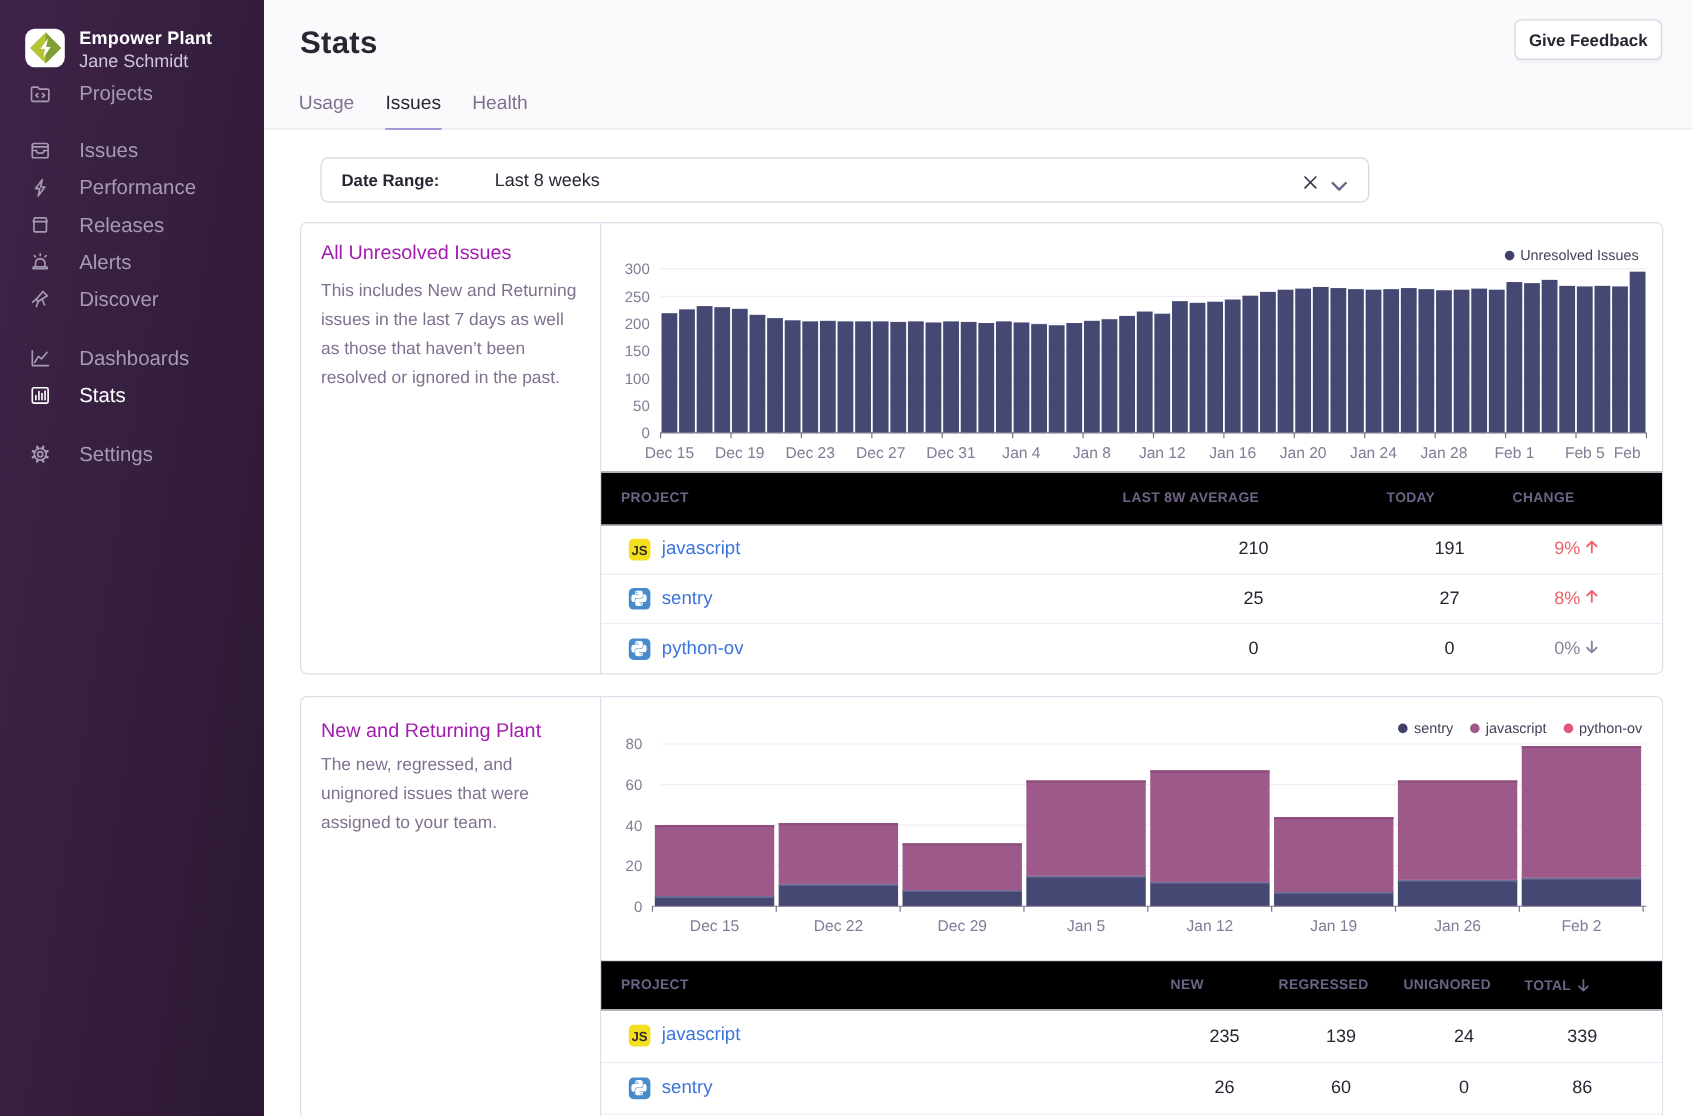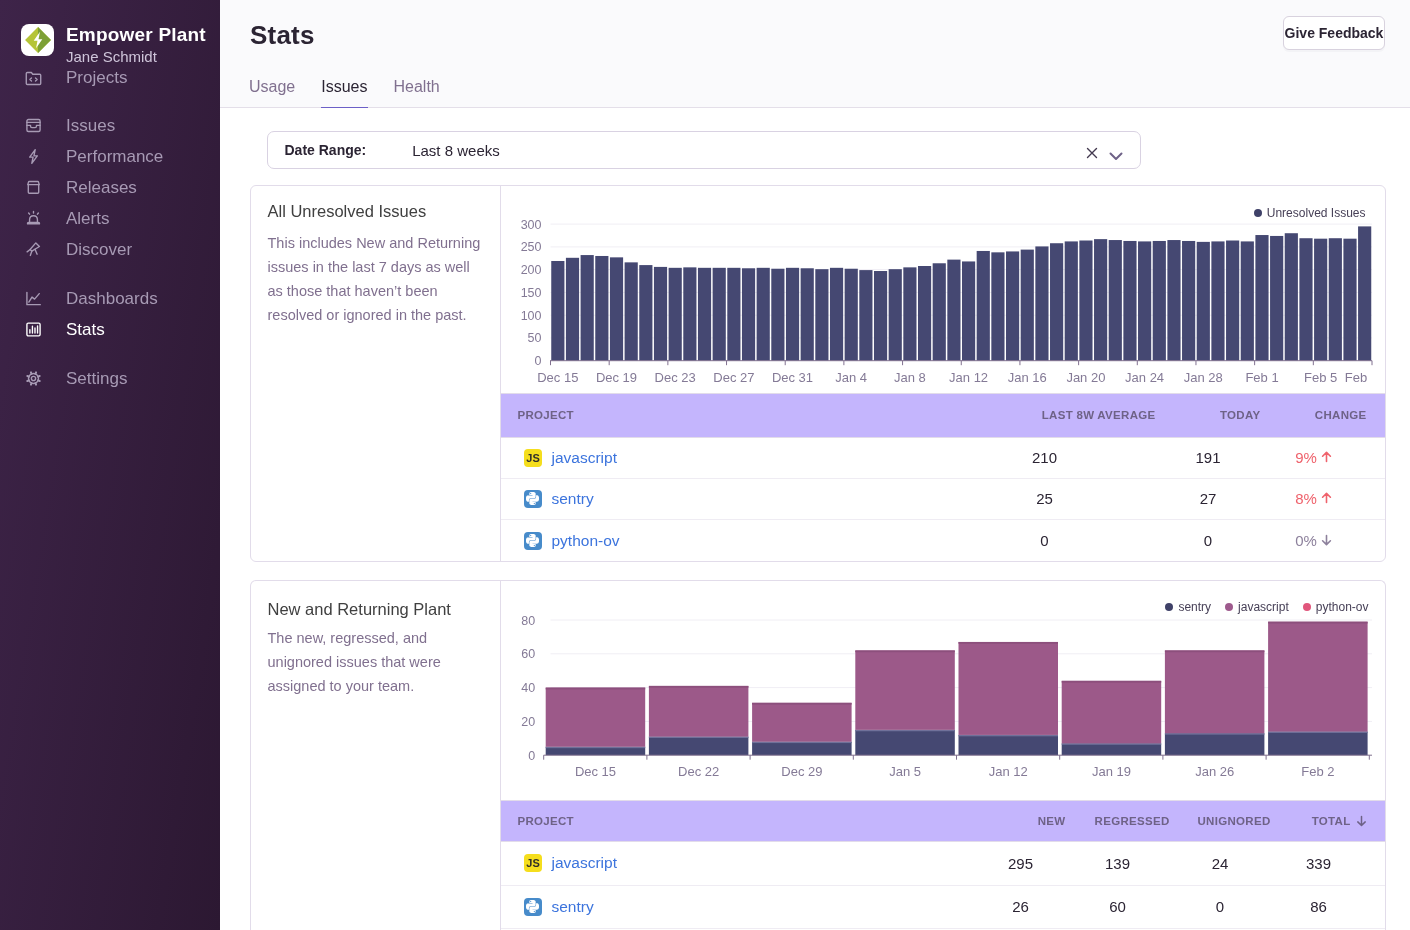--- a/index.html
+++ b/index.html
@@ -2,64 +2,64 @@
 <html><head><meta charset="utf-8"><title>Stats</title>
 <style>
 * { margin:0; padding:0; box-sizing:border-box; }
 html,body { width:1410px; height:930px; overflow:hidden; background:#fff;
   font-family:"Liberation Sans",sans-serif; -webkit-font-smoothing:antialiased; }
 .sidebar { position:absolute; left:0; top:0; width:220px; height:930px;
   background:linear-gradient(99deg,#3e2449 0%,#2c1832 100%); }
 .logobox { position:absolute; left:21px; top:24px; width:33px; height:32px;
   background:#fff; border-radius:8px; display:flex; align-items:center; justify-content:center; }
 .brand { position:absolute; left:66px; top:24px; color:#fff; }
-.brand .b1 { font-size:19px; font-weight:bold; letter-spacing:.2px;text-align:right; }
+.brand .b1 { font-size:15px; font-weight:bold; letter-spacing:.2px;text-align:right; }
 .brand .b2 { font-size:15px; color:#cfc5da; margin-top:2px; }
 .nitem { position:absolute; left:25px; height:20px; display:flex; align-items:center; color:#a79ab4; font-size:17px; }
 .nitem .nicon { margin-right:24px; }
 .nitem.active { color:#fff; }
 .hdr { position:absolute; left:220px; top:0; width:1190px; height:108px;
   background:#fafafc; border-bottom:1px solid #e4dfe9; }
 .hdr h1 { position:absolute; left:30px; top:20px; font-size:26px; font-weight:bold; color:#2b2433; letter-spacing:.2px; }
-.gfb { position:absolute; right:25px; top:16px; width:102px; height:34px; background:#fff;
+.gfb { position:absolute; right:25px; top:16px; width:123px; height:34px; background:#fff;
   border:1px solid #d8d2de; border-radius:6px; font-size:14px; font-weight:bold; color:#2b2433;
   display:flex; align-items:center; justify-content:center; box-shadow:0 2px 1px rgba(40,30,60,.03); }
 .tabs { position:absolute; left:29px; bottom:-4px; display:flex; }
 .tab { font-size:16px; color:#80708f; margin-right:26px; padding-bottom:11px; }
 .tab.active { color:#2b2433; border-bottom:4px solid #6c5fc7; }
 .main { position:absolute; left:220px; top:108px; width:1190px; height:822px; background:#fff; }
 .frow { position:absolute; left:29.5px; top:23px; display:flex; }
 .fbox { height:38px; border:1px solid #d9d2e2; border-radius:7px; background:#fff;
   display:flex; align-items:center; font-size:15px; color:#2b2433; position:relative; }
 .fbox .lab { font-weight:bold; font-size:14px; }
 .teambox { width:245px; padding:0 16px; }
 .datebox { width:874px; margin-left:17px; padding:0 17px;gap:46px; }
 .wchip { width:24px; height:24px; background:#45a271; border-radius:5px; color:#fff; font-size:11.5px;
   font-weight:normal; display:flex; align-items:center; justify-content:center; margin:0 9px 0 9px; }
 .panel { position:absolute; left:29.5px; width:1136px; border:1px solid #e2dcea; border-radius:6px;
   background:#fff; display:flex; }
 .p1 { top:76.5px; height:377px; }
 .p2 { top:472px; height:392px; border-bottom:none; border-bottom-left-radius:0; border-bottom-right-radius:0; }
 .pleft { width:250px; border-right:1px solid #e2dcea; padding:16px 16px 0 17px; flex:none; }
-.pleft h2 { font-size:16.5px; font-weight:400; color:#404040; margin-bottom:10px; }
+.pleft h2 { font-size:16.5px; font-weight:400; color:#a21caf; margin-bottom:10px; }
 .pleft p { font-size:14.5px; line-height:24px; color:#80708f; }
 .pright { flex:1; position:relative; }
 .chart { position:relative; }
 .legend { position:absolute; display:flex; align-items:center; font-size:12.5px; color:#474057; }
 .ldot { width:8px; height:8px; border-radius:50%; margin-right:5px; }
-.thead { border-top:1px solid #e2dcea; border-bottom:1px solid #e2dcea; background:#c4b5fd;
+.thead { border-top:1px solid #e2dcea; border-bottom:1px solid #e2dcea; background:#000000;
   display:flex; align-items:center; font-size:11.5px; font-weight:bold; color:#6e6287;
   letter-spacing:.3px; padding:0 18px 0 17px; }
 .trow { display:flex; align-items:center; font-size:15px; color:#2b2433;
   border-bottom:1px solid #efecf3; padding:0 18px 0 23px; }
 .trow:last-child { border-bottom:none; }
 .pname { flex:1; display:flex; align-items:center; color:#3c74dd; font-size:15.5px; }
 .picon { width:18px; height:18px; border-radius:4px; margin-right:10px; display:inline-flex; overflow:hidden; }
 .num { text-align:center; }
-.hcell { text-align:right; }
+.hcell { }
 </style></head>
 <body>
 <div class="sidebar">
   <div class="logobox">
       <svg width="28" height="28" viewBox="0 0 26 26">
         <polygon points="13,1 25,13 13,25 1,13" fill="#b5c437"></polygon>
         <polygon points="13,1 25,13 13,25" fill="#7da035"></polygon>
         <path d="M14.8 5.4 L9 13.7 L12.5 13.7 L11.2 20.6 L17 12.3 L13.5 12.3 Z" fill="#ffffff"></path>
       </svg>
     </div>
@@ -366,21 +366,21 @@
         <div class="hcell" style="width:96px">TOTAL<svg width="11" height="12" viewBox="0 0 11 12" fill="none" stroke="#6e6287" stroke-width="1.5" stroke-linecap="round" stroke-linejoin="round" style="margin-left:5px;vertical-align:-2px">
               <path d="M5.5 1.5 L5.5 10.2 M1.8 6.9 L5.5 10.5 L9.2 6.9"></path>
             </svg></div>
       </div>
       <div class="trow" style="height:43.6px">
         <div class="pname"><span class="picon" style="background:#f5de1d">
               <svg width="18" height="18" viewBox="0 0 18 18">
                 <text x="9" y="13.4" text-anchor="middle" font-size="11" font-weight="bold" fill="#32302a" font-family="'Liberation Sans',sans-serif">JS</text>
               </svg>
             </span>javascript</div>
-        <div class="num" style="width:90px">295</div>
+        <div class="num" style="width:90px">235</div>
         <div class="num" style="width:104px">139</div>
         <div class="num" style="width:101px">24</div>
         <div class="num" style="width:96px">339</div>
       </div>
       <div class="trow" style="height:43.6px">
         <div class="pname"><span class="picon" style="background:#478bca">
               <svg width="13" height="13" viewBox="0 0 24 24" style="margin:2.5px">
                 <path fill="#ffffff" d="M14.25.18l.9.2.73.26.59.3.45.32.34.34.25.34.16.33.1.3.04.26.02.2-.01.13V8.5l-.05.63-.13.55-.21.46-.26.38-.3.31-.33.25-.35.19-.35.14-.33.1-.3.07-.26.04-.21.02H8.77l-.69.05-.59.14-.5.22-.41.27-.33.32-.27.35-.2.36-.15.37-.1.35-.07.32-.04.27-.02.21v3.06H3.17l-.21-.03-.28-.07-.32-.12-.35-.18-.36-.26-.36-.36-.35-.46-.32-.59-.28-.73-.21-.88-.14-1.05-.05-1.23.06-1.22.16-1.04.24-.87.32-.71.36-.57.4-.44.42-.33.42-.24.4-.16.36-.1.32-.05.24-.01h.16l.06.01h8.16v-.83H6.18l-.01-2.75-.02-.37.05-.34.11-.31.17-.28.25-.26.31-.23.38-.2.44-.18.51-.15.58-.12.64-.1.71-.06.77-.04.84-.02 1.27.05zm-6.3 1.98l-.23.33-.08.41.08.41.23.34.33.22.41.09.41-.09.33-.22.23-.34.08-.41-.08-.41-.23-.33-.33-.22-.41-.09-.41.09zm13.09 3.95l.28.06.32.12.35.18.36.27.36.35.35.47.32.59.28.73.21.88.14 1.04.05 1.23-.06 1.23-.16 1.04-.24.86-.32.71-.36.57-.4.45-.42.33-.42.24-.4.16-.36.09-.32.05-.24.02-.16-.01h-8.22v.82h5.84l.01 2.76.02.36-.05.34-.11.31-.17.29-.25.25-.31.24-.38.2-.44.17-.51.15-.58.13-.64.09-.71.07-.77.04-.84.01-1.27-.04-1.07-.14-.9-.2-.73-.25-.59-.3-.45-.33-.34-.34-.25-.34-.16-.33-.1-.3-.04-.25-.02-.2.01-.13v-5.34l.05-.64.13-.54.21-.46.26-.38.3-.32.33-.24.35-.2.35-.14.33-.1.3-.06.26-.04.21-.02.13-.01h5.84l.69-.05.59-.14.5-.21.41-.28.33-.32.27-.35.2-.36.15-.36.1-.35.07-.32.04-.28.02-.21V6.07h2.09l.14.01zm-6.47 14.25l-.23.33-.08.41.08.41.23.33.33.23.41.08.41-.08.33-.23.23-.33.08-.41-.08-.41-.23-.33-.33-.23-.41-.08-.41.08z"></path>
               </svg>
             </span>sentry</div>

